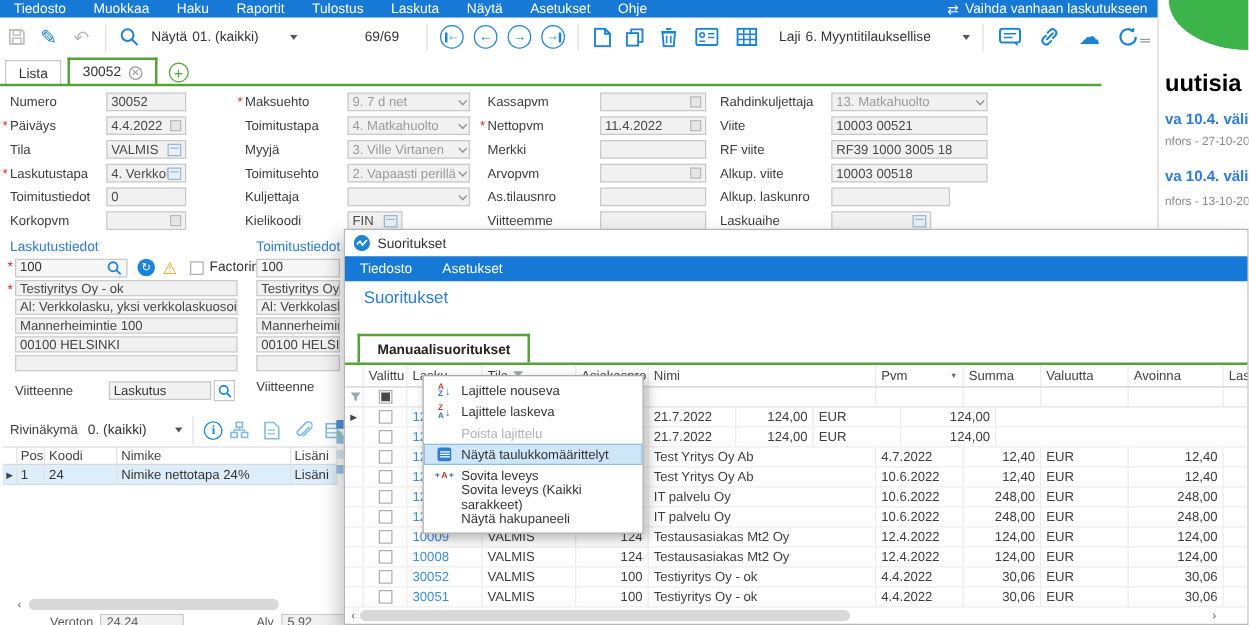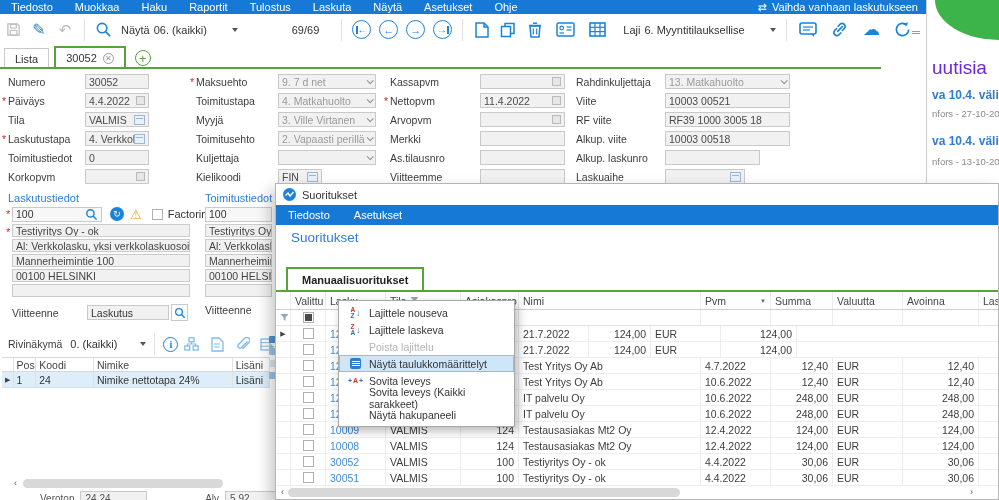--- a/index.html
+++ b/index.html
@@ -88,21 +88,21 @@
   #items-hscroll .hs-thumb{left:2px;width:200px}
   .totals{position:absolute;left:0;top:491px;width:280px;height:9px;overflow:hidden;display:flex;align-items:flex-start;font-size:10px;color:#555}
   .tot-lab{margin-top:2px}
   .tot-box{height:14px;border:1px solid #c9c9c9;background:#f1f1f1;padding:1px 4px;margin-left:6px}
   .icon-strip{position:absolute;left:269px;top:336px;width:8px}
   .icon-strip i{display:block;width:7px;height:7px;margin-bottom:5px;border-radius:1px}
 
   
   .news{position:absolute;left:927px;top:0;width:72px;height:500px;background:#fff;overflow:hidden}
   .news-green{position:absolute;left:8px;top:0;width:64px;height:40px;background:#3cb44a;border-bottom-left-radius:64px 40px}
-  .news-title{position:absolute;left:5px;top:57px;font-size:19px;font-weight:normal;color:#6d28d9}
+  .news-title{position:absolute;left:5px;top:57px;font-size:19px;font-weight:bold;color:#000000}
   .news-link{position:absolute;left:5px;font-size:12px;font-weight:bold;color:#2e7cd6;white-space:nowrap}
   .news-meta{position:absolute;left:5px;font-size:9.5px;color:#8a8a8a;white-space:nowrap}
 
   
   .dialog{position:absolute;left:275px;top:183px;width:724px;height:317px;background:#fff;border:1px solid #b5b5b5;box-shadow:-5px 6px 14px rgba(0,0,0,.22);z-index:5}
   .dlg-title{height:21px;display:flex;align-items:center;padding-left:7px;gap:6px;font-size:11px;color:#333}
   .dlg-menu{height:20px;background:#1779d6;display:flex;align-items:center;color:#fff}
   .dlg-menu .mi{padding:0 12px;line-height:20px}
   .dlg-heading{position:absolute;left:15px;top:46px;font-size:13.5px;color:#2e7cd6}
   .dlg-tab{position:absolute;left:10px;top:83px;height:23px;border:2px solid #55a339;border-bottom:none;display:flex;align-items:center;padding:0 14px;font-weight:bold;font-size:11px;color:#222;background:#fff}
@@ -183,21 +183,21 @@
         </span>
       <span class="sep"></span>
       <span class="tb" style="width:24px">
         <svg width="17" height="17" viewBox="0 0 18 18">
             <circle cx="7.5" cy="7.5" r="5" fill="none" stroke="#1b83d8" stroke-width="1.7"></circle>
             <line x1="11.2" y1="11.2" x2="16" y2="16" stroke="#1b83d8" stroke-width="1.7"></line>
           </svg>
       </span>
       <span class="tb-label">Näytä</span>
       <span class="dd" style="width:110px">
-        <span class="ddv">06. (kaikki)</span>
+        <span class="ddv">01. (kaikki)</span>
         <span class="caret"></span>
       </span>
       <span style="margin-left:28px">69/69</span>
       <span class="sep" style="margin-left:22px"></span>
       <span class="navb">
           <span class="bar"></span>
           <span style="font-size:10px">←</span>
         </span>
       <span class="navb">
           <span>←</span>
@@ -429,33 +429,33 @@
             <span class="star">*</span>
             <span>Nettopvm</span>
           </div>
           <div class="fld">
             <span class="fval">11.4.2022</span>
             <span class="cal"></span>
           </div>
         </div>
         <div class="f-row">
           <div class="f-lab">
+            <span>Merkki</span>
+          </div>
+          <div class="fld">
+            <span class="fval"></span>
+          </div>
+        </div>
+        <div class="f-row">
+          <div class="f-lab">
             <span>Arvopvm</span>
           </div>
           <div class="fld">
             <span class="fval"></span>
             <span class="cal"></span>
-          </div>
-        </div>
-        <div class="f-row">
-          <div class="f-lab">
-            <span>Merkki</span>
-          </div>
-          <div class="fld">
-            <span class="fval"></span>
           </div>
         </div>
         <div class="f-row">
           <div class="f-lab">
             <span>As.tilausnro</span>
           </div>
           <div class="fld">
             <span class="fval"></span>
           </div>
         </div>

